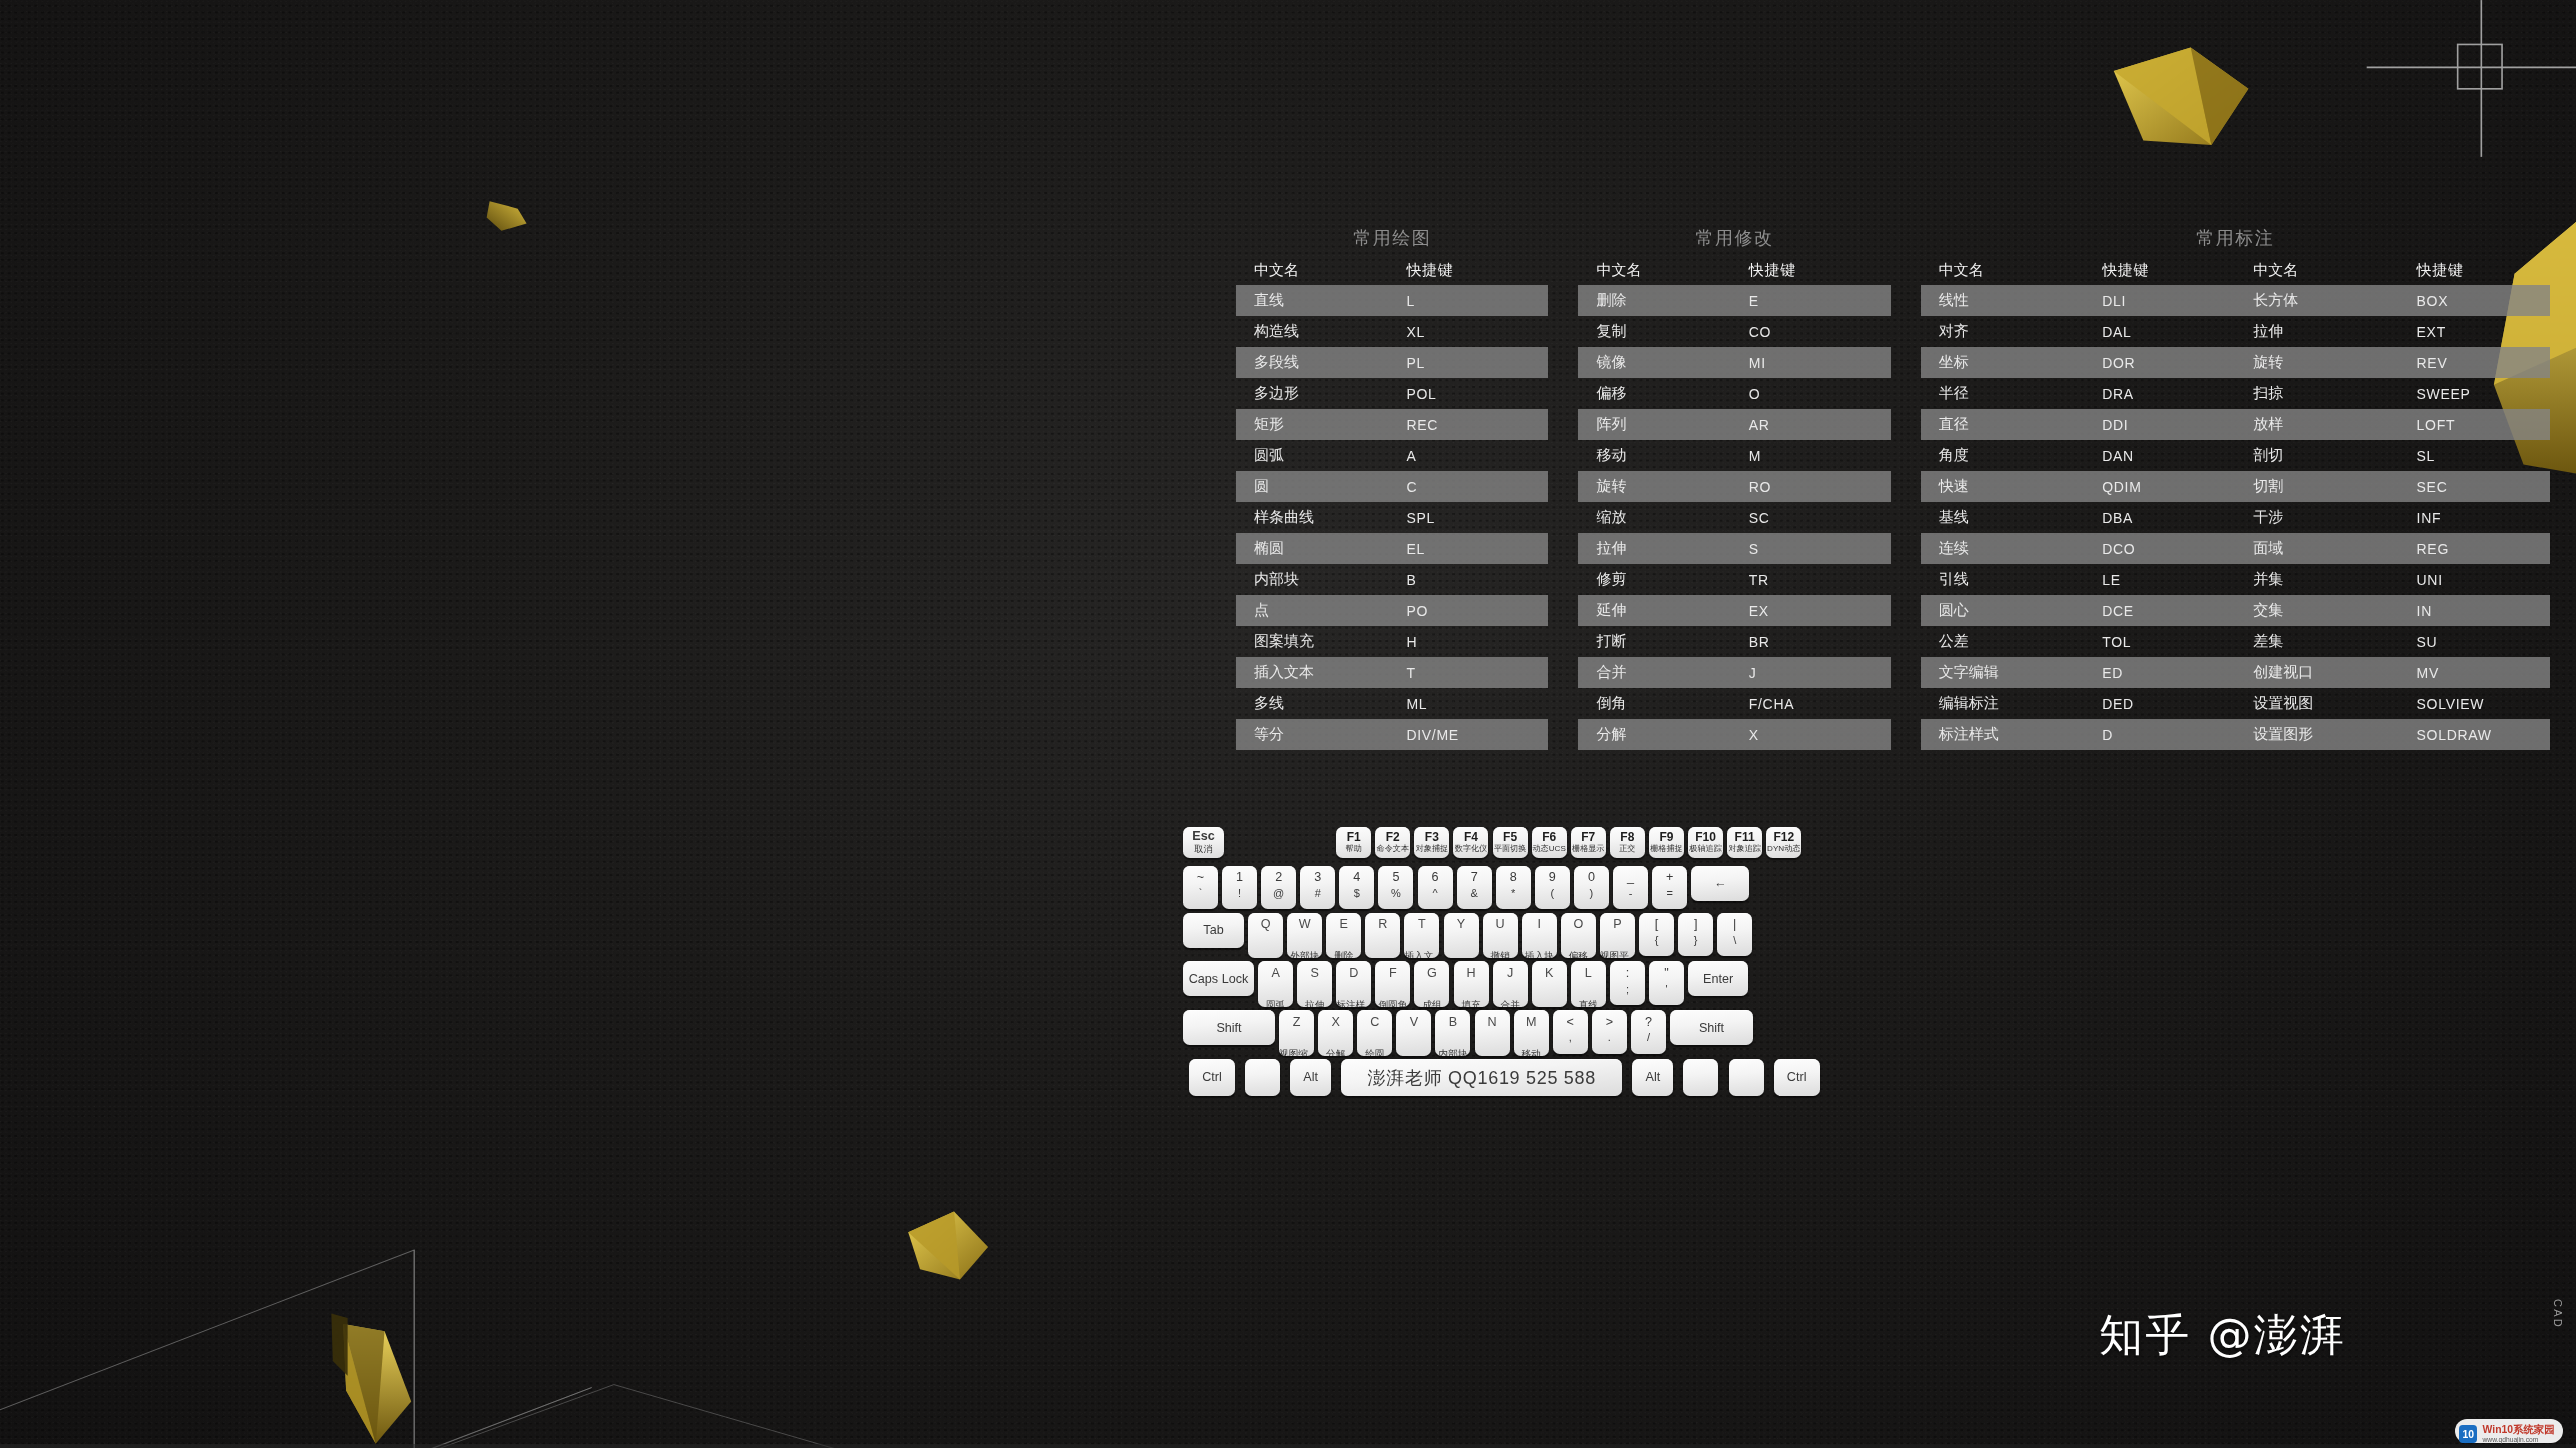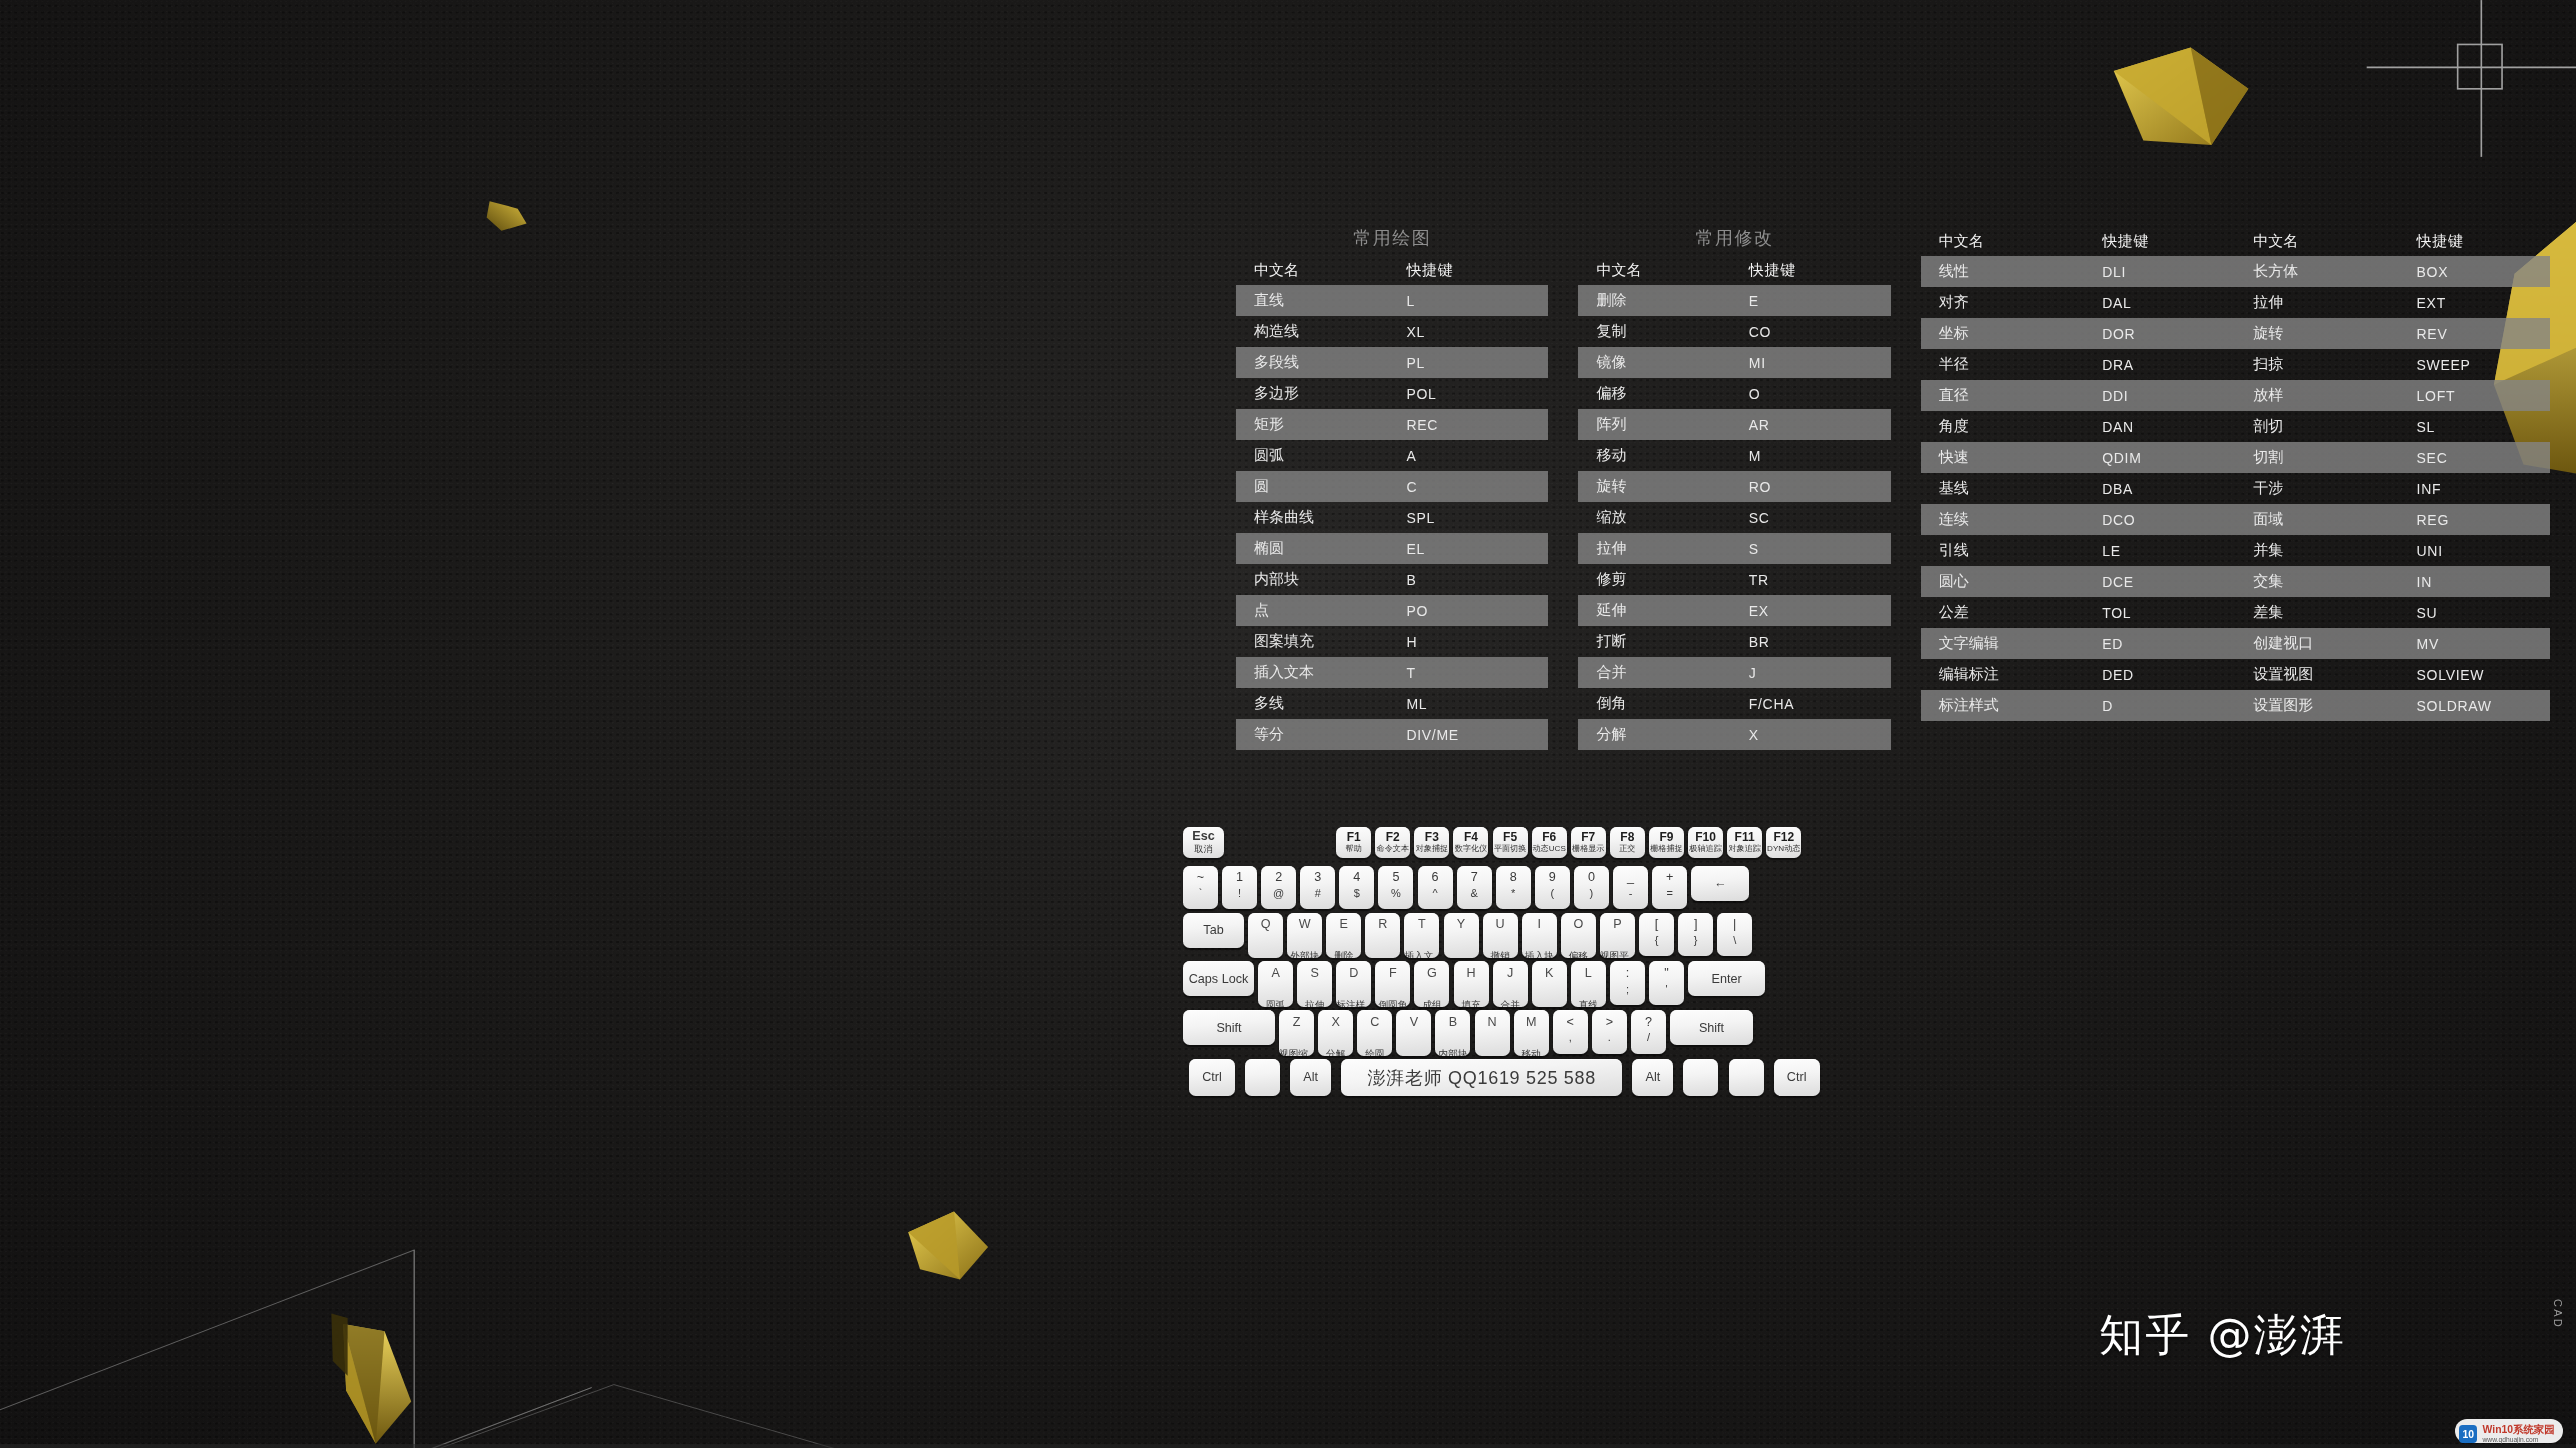--- a/index.html
+++ b/index.html
@@ -75,21 +75,21 @@
   .key.esc .main{font-size:12.6px;font-weight:700;}
   .key.num{height:38px;justify-content:flex-start;padding-top:5.2px;}
   .key.num .main{font-size:12.6px;}
   .key.num .sub2{font-size:11px;margin-top:4.4px;}
   .key.letter{height:40px;justify-content:flex-start;padding-top:5.2px;}
   .key.letter .main{font-size:12.6px;color:#4a4a4a;}
   .key.letter .sub{font-size:9.6px;margin-top:20px;}
   .key.bksp{width:58px;}
   .key.tab{width:61px;}
   .key.caps{width:71px;}
-  .key.enter{width:77px;}
+  .key.enter{width:60px;}
   .key.lshift{width:92px;}
   .key.rshift{width:83px;}
   .key.ctrl{width:46px;}
   .key.alt{width:41px;}
   .key.win{width:35px;}
   .key.space{width:281px;}
   .key.space .main{font-size:18px;letter-spacing:0.7px;color:#3b3b3b;}
   .key.bottomrow{height:37px;margin-left:6px;}
   
   #zhihu-wm{
@@ -314,20 +314,21 @@
           </tr>
       <tr class="alt">
             <td class="cname">分解</td>
             <td class="ckey">X</td>
           </tr>
     </tbody>
       </table>
   </div>
 
   <div class="tbl-group">
+    <div class="tbl-title">常用标注</div>
     <div class="tbl-pair">
       <table class="tbl">
         <tbody>
             <tr class="head">
           <td class="cname-w">中文名</td>
           <td class="ckey-w">快捷键</td>
         </tr>
         <tr class="alt">
               <td class="cname-w">线性</td>
               <td class="ckey-w">DLI</td>

